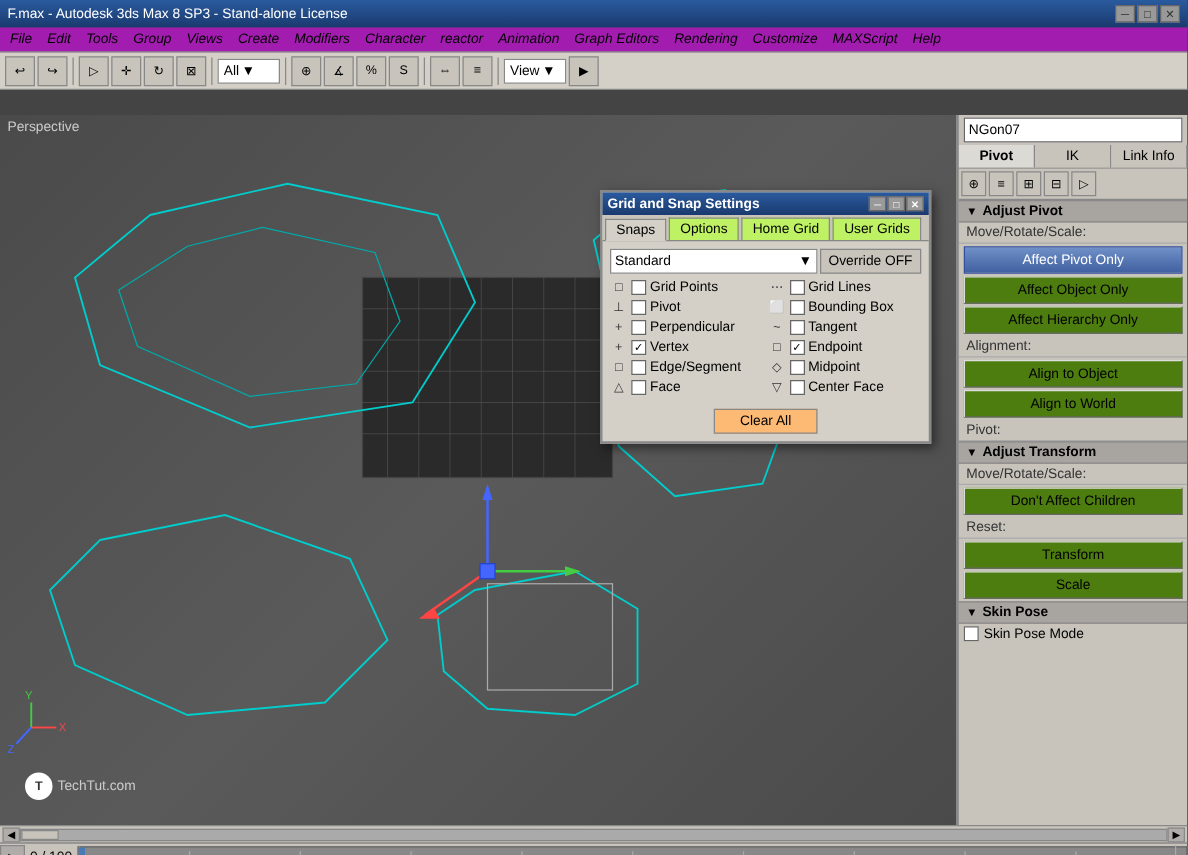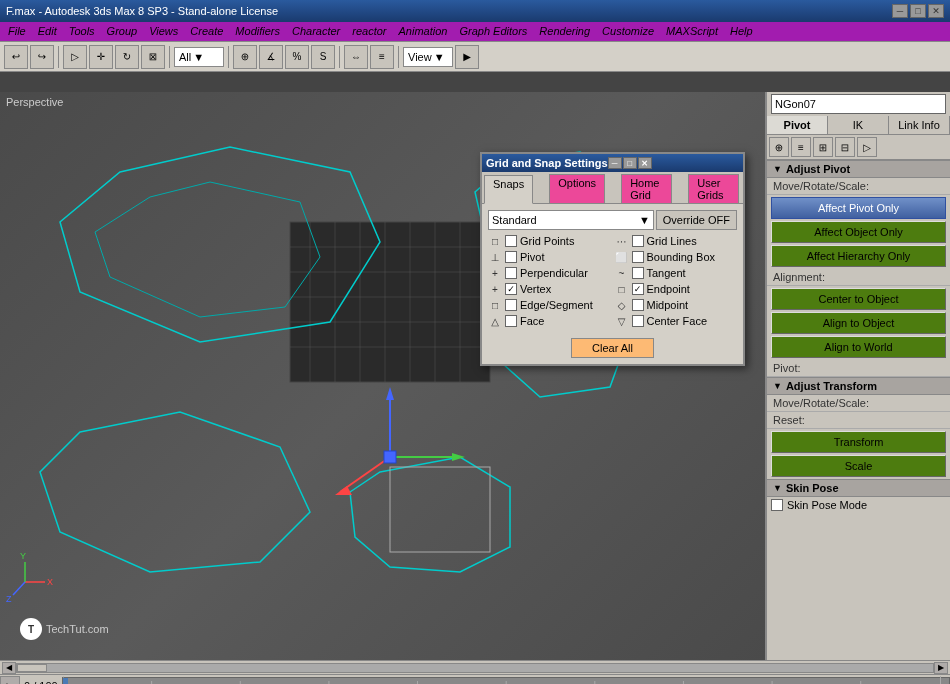--- a/index.html
+++ b/index.html
@@ -166,43 +166,43 @@
       border: 2px solid #888;
       box-shadow: 3px 3px 8px rgba(0,0,0,0.5);
       z-index: 100;
     }
     #dialog-titlebar {
       background: linear-gradient(to bottom, #2a5a9e, #1a3a6e);
       color: white;
       height: 18px;
       display: flex;
       align-items: center;
+      justify-content: space-between;
       padding: 0 4px;
       font-size: 11px;
       font-weight: bold;
     }
     .dialog-winbtns { display: flex; gap: 1px; }
     .dialog-winbtn {
       width: 14px; height: 12px; background: #999; border: 1px solid #666;
       display: flex; align-items: center; justify-content: center; font-size: 8px; cursor: pointer;
     }
     .dialog-tabs {
       display: flex;
       background: #c8c4bc;
       padding: 2px 2px 0 2px;
       border-bottom: 1px solid #888;
-      gap: 14px;
     }
     .dialog-tab {
       padding: 2px 8px;
       font-size: 11px;
       cursor: pointer;
       border: 1px solid #888;
       border-bottom: none;
-      background: #ec4899;
+      background: #bef264;
       margin-right: 2px;
     }
     .dialog-tab.active {
       background: #d4d0c8;
       border-bottom: 1px solid #d4d0c8;
       position: relative;
       top: 1px;
     }
     .dialog-content { padding: 6px; }
     .dialog-row {
@@ -559,30 +559,30 @@
 
     <div class="panel-section-header">
       <span class="panel-section-arrow">▼</span>
       <span>Adjust Pivot</span>
     </div>
     <div class="sub-header">Move/Rotate/Scale:</div>
     <button class="panel-btn active-btn">Affect Pivot Only</button>
     <button class="panel-btn">Affect Object Only</button>
     <button class="panel-btn">Affect Hierarchy Only</button>
     <div class="sub-header">Alignment:</div>
-    <button class="panel-btn">Center to Object</button>
     <button class="panel-btn">Align to Object</button>
     <button class="panel-btn">Align to World</button>
     <div class="sub-header">Pivot:</div>
 
     <div class="panel-section-header">
       <span class="panel-section-arrow">▼</span>
       <span>Adjust Transform</span>
     </div>
     <div class="sub-header">Move/Rotate/Scale:</div>
+    <button class="panel-btn">Don't Affect Children</button>
     <div class="sub-header">Reset:</div>
     <button class="panel-btn">Transform</button>
     <button class="panel-btn">Scale</button>
 
     <div class="panel-section-header">
       <span class="panel-section-arrow">▼</span>
       <span>Skin Pose</span>
     </div>
     <div style="padding: 2px 4px; display:flex; align-items:center; gap:4px;">
       <div class="snap-check" style="width:12px;height:12px;"></div>

